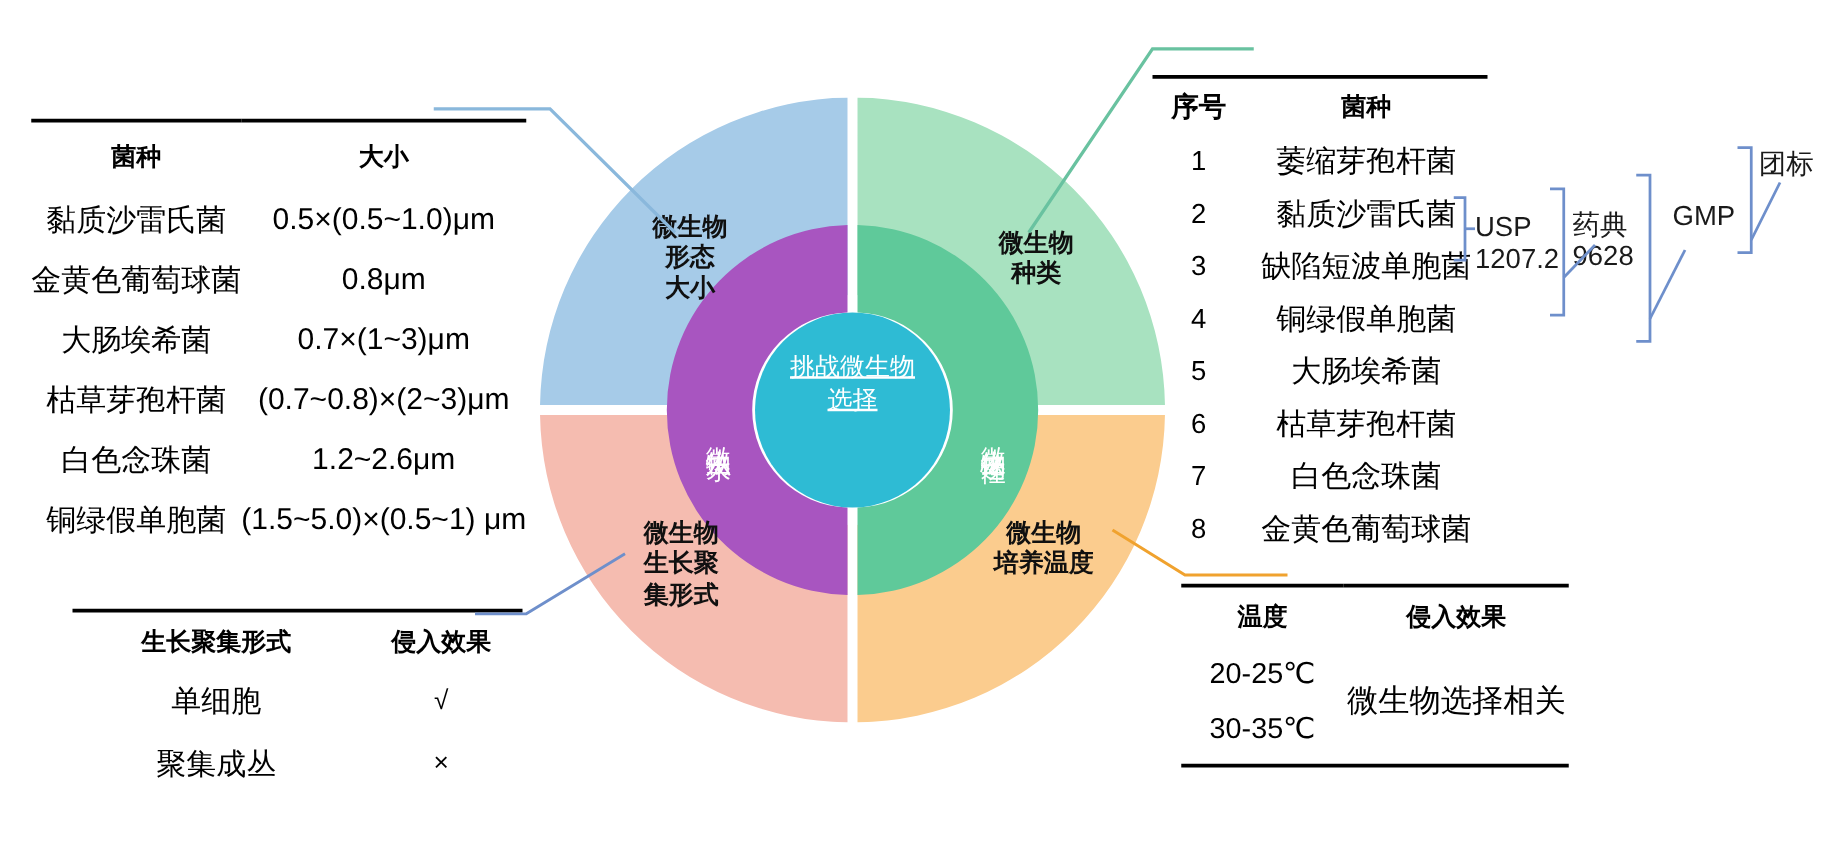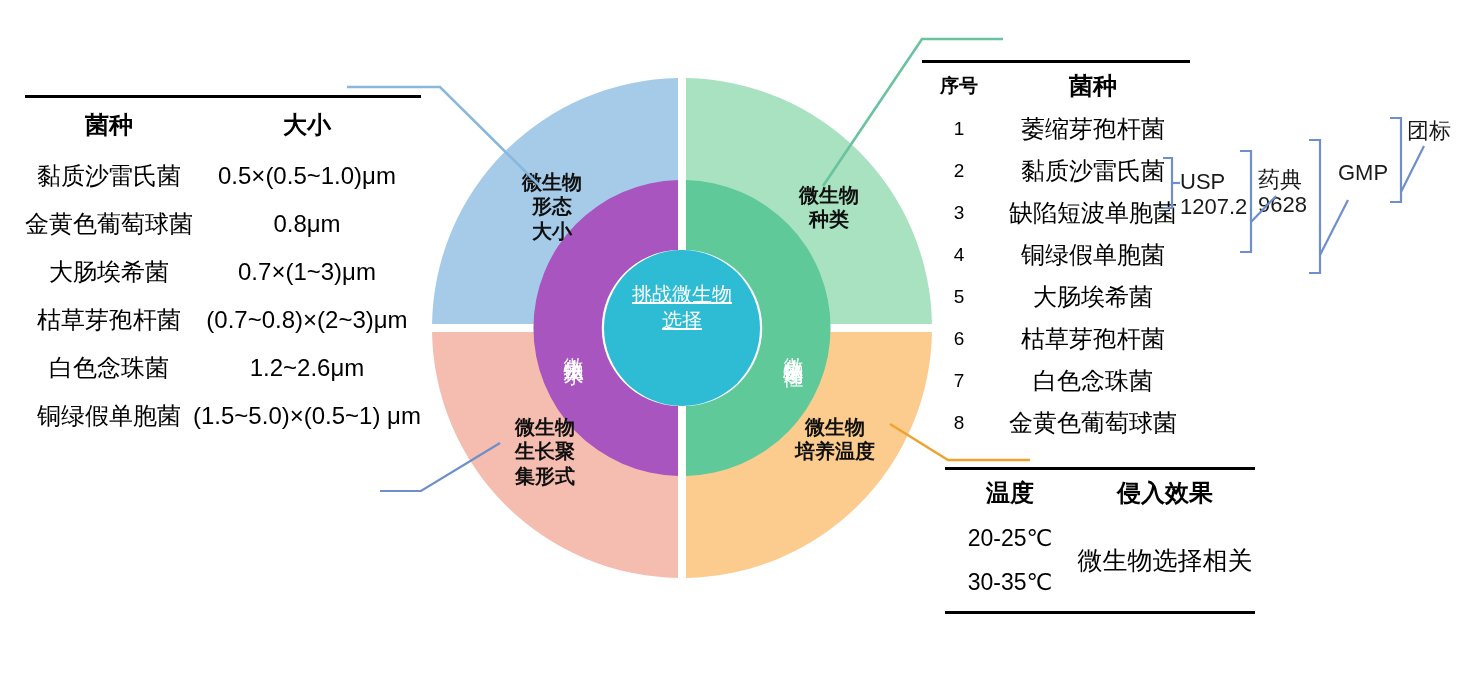--- a/index.html
+++ b/index.html
@@ -29,21 +29,21 @@
   .data-table th,
   .data-table td {
     padding: 0;
     border: none;
     text-align: center;
     vertical-align: middle;
     white-space: nowrap;
   }
   .data-table th {
     font-weight: bold;
-    font-size: 24px;
+    font-size: 20px;
   }
   .data-table td {
     font-weight: normal;
     font-size: 24px;
   }
   .rule-top   { border-top: 3px solid #000; }
   .rule-mid   { border-bottom: 2.5px solid #000; }
   .rule-bot   { border-bottom: 3px solid #000; }
 
   
@@ -58,21 +58,21 @@
   #tbl-growth thead th { height: 46px; }
   #tbl-growth tbody td { height: 50px; }
   #tbl-growth .c1 { width: 230px; }
   #tbl-growth .c2 { width: 130px; }
   #tbl-growth .mark { font-size: 21px; }
 
   
   #tbl-species { left: 922px; top: 60px; width: 268px; }
   #tbl-species thead th { height: 45px; }
   #tbl-species tbody td { height: 42px; }
-  #tbl-species .c1 { width: 74px; font-size: 19px; }
+  #tbl-species .c1 { width: 74px; font-size: 22px; }
   #tbl-species .c2 { width: 194px; }
 
   
   #tbl-temp { left: 945px; top: 467px; width: 310px; }
   #tbl-temp thead th { height: 46px; }
   #tbl-temp .c1 { width: 130px; margin-top: 12px; }
   #tbl-temp .c2 { width: 180px; }
   #tbl-temp td.temp-cell { height: 44px; font-size: 23px; }
   #tbl-temp td.note-cell { font-size: 25px; }
 
@@ -245,20 +245,38 @@
         <td class="c1">白色念珠菌</td>
         <td class="c2">1.2~2.6μm</td>
       </tr>
       <tr>
         <td class="c1 rule-bot">铜绿假单胞菌</td>
         <td class="c2 rule-bot">(1.5~5.0)×(0.5~1) μm</td>
       </tr>
     </tbody>
   </table>
 
+  <table class="data-table" id="tbl-growth">
+    <thead>
+      <tr class="rule-top">
+        <th class="c1 rule-mid">生长聚集形式</th>
+        <th class="c2 rule-mid">侵入效果</th>
+      </tr>
+    </thead>
+    <tbody>
+      <tr>
+        <td class="c1">单细胞</td>
+        <td class="c2 mark">√</td>
+      </tr>
+      <tr>
+        <td class="c1 rule-bot">聚集成丛</td>
+        <td class="c2 mark rule-bot">×</td>
+      </tr>
+    </tbody>
+  </table>
 
   <table class="data-table" id="tbl-species">
     <thead>
       <tr class="rule-top">
         <th class="c1 rule-mid">序号</th>
         <th class="c2 rule-mid">菌种</th>
       </tr>
     </thead>
     <tbody>
       <tr>

